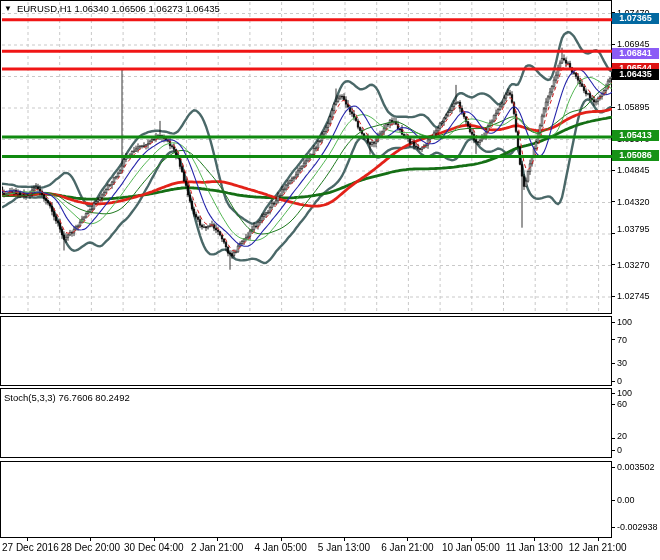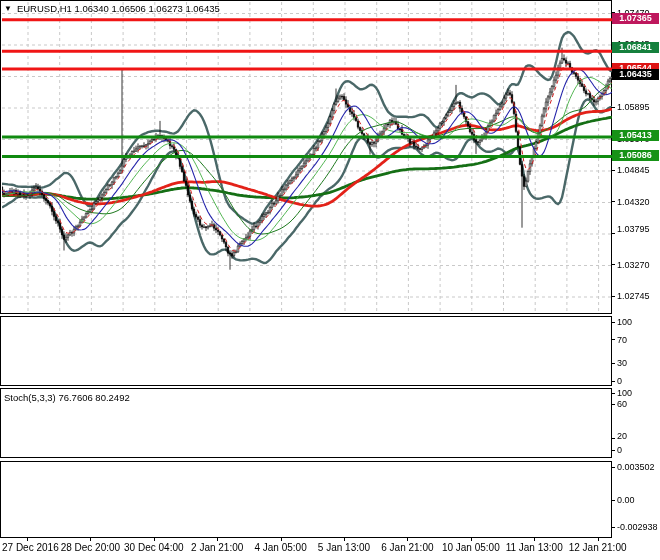--- a/index.html
+++ b/index.html
@@ -97,22 +97,22 @@
     <div class="axis-tick" style="top: 169.5px;"></div>
     <div class="axis-label" style="top: 165px;">1.04845</div>
     <div class="axis-tick" style="top: 201px;"></div>
     <div class="axis-label" style="top: 196.5px;">1.04320</div>
     <div class="axis-tick" style="top: 232.5px;"></div>
     <div class="axis-label" style="top: 224px;">1.03795</div>
     <div class="axis-tick" style="top: 264px;"></div>
     <div class="axis-label" style="top: 259.5px;">1.03270</div>
     <div class="axis-tick" style="top: 295.5px;"></div>
     <div class="axis-label" style="top: 291px;">1.02745</div>
-    <div class="badge" style="top: 13.3px; background: #be185d;">1.07365</div>
-    <div class="badge" style="top: 42px; background: #15803d;">1.06841</div>
+    <div class="badge" style="top: 13.3px; background: #0369a1;">1.07365</div>
+    <div class="badge" style="top: 48px; background: #8b5cf6;">1.06841</div>
     <div class="badge" style="top: 62.56px; background: rgb(221, 20, 20);">1.06544</div>
     <div class="badge" style="top: 130.42px; background: rgb(22, 146, 22);">1.05413</div>
     <div class="badge" style="top: 150.04px; background: rgb(22, 146, 22);">1.05086</div>
     <div class="badge" style="top: 69.1px; background: rgb(0, 0, 0);">1.06435</div>
     <div class="axis-tick" style="top: 321.5px;"></div>
     <div class="axis-label" style="top: 317px;">100</div>
     <div class="axis-tick" style="top: 339.2px;"></div>
     <div class="axis-label" style="top: 334.7px;">70</div>
     <div class="axis-tick" style="top: 362.8px;"></div>
     <div class="axis-label" style="top: 358.3px;">30</div>

